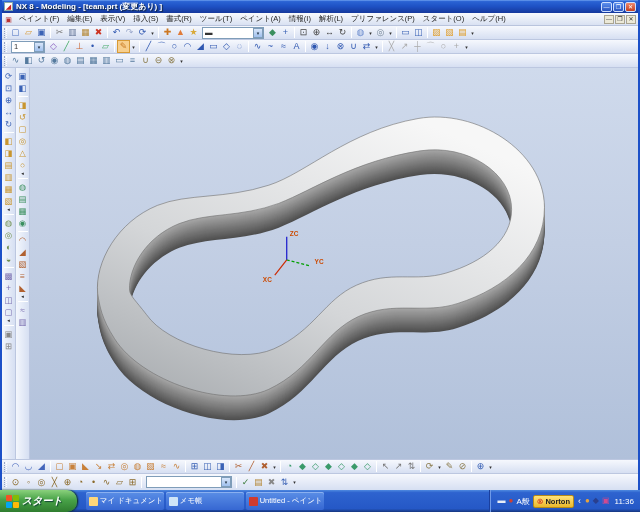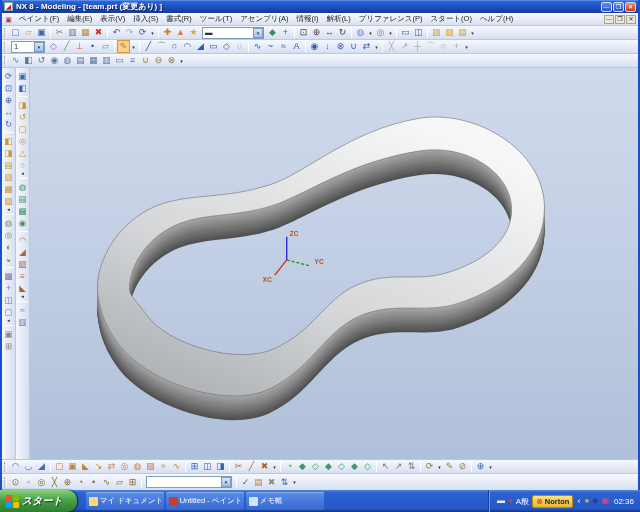--- a/index.html
+++ b/index.html
@@ -96,21 +96,21 @@
 
   <div class="menubar">
     <span class="mdiicon">▣</span>
     <span style="display: flex;">
         <span class="menu-item">ペイント(F)</span>
         <span class="menu-item">編集(E)</span>
         <span class="menu-item">表示(V)</span>
         <span class="menu-item">挿入(S)</span>
         <span class="menu-item">書式(R)</span>
         <span class="menu-item">ツール(T)</span>
-        <span class="menu-item">アセンブリ(A)</span>
+        <span class="menu-item">ペイント(A)</span>
         <span class="menu-item">情報(I)</span>
         <span class="menu-item">解析(L)</span>
         <span class="menu-item">プリファレンス(P)</span>
         <span class="menu-item">スタート(O)</span>
         <span class="menu-item">ヘルプ(H)</span>
       </span>
     <span class="mdibtns">
       <span class="mb">—</span>
       <span class="mb">❐</span>
       <span class="mb">✕</span>
@@ -420,39 +420,39 @@
         <i style="background: rgb(255, 186, 8);"></i>
       </span>
     <span class="startlabel">スタート</span>
   </div>
   <span style="display:flex;align-items:stretch">
       <div class="tbtn">
         <span class="ticon" style="background: rgb(255, 215, 122);"></span>
         <span class="tlabel">マイ ドキュメント</span>
       </div>
       <div class="tbtn">
+        <span class="ticon" style="background: rgb(207, 228, 247);"></span>
+        <span class="tlabel">メモ帳</span>
+      </div>
+      <div class="tbtn">
         <span class="ticon" style="background: rgb(208, 59, 47);"></span>
         <span class="tlabel">Untitled - ペイント</span>
-      </div>
-      <div class="tbtn">
-        <span class="ticon" style="background: rgb(207, 228, 247);"></span>
-        <span class="tlabel">メモ帳</span>
       </div>
     </span>
   <div class="tray">
     <span style="display:flex;gap:3px;align-items:center">
         <i class="trayicon" style="color: rgb(232, 237, 246);">▬</i>
         <i class="trayicon" style="color: rgb(208, 64, 48);">●</i>
       </span>
     <span class="ime">A般</span>
     <span class="norton">
         <i>⊗</i>
         <b>Norton</b>
       </span>
     <span class="chev">‹</span>
     <span style="display:flex;gap:3px;align-items:center">
         <i class="trayicon" style="color: rgb(232, 163, 61);">●</i>
         <i class="trayicon" style="color: rgb(42, 63, 142);">◆</i>
         <i class="trayicon" style="color: rgb(208, 74, 144);">▣</i>
       </span>
-    <span class="clock">02:36</span>
+    <span class="clock">11:36</span>
   </div>
 </div>
 
 </body></html>

